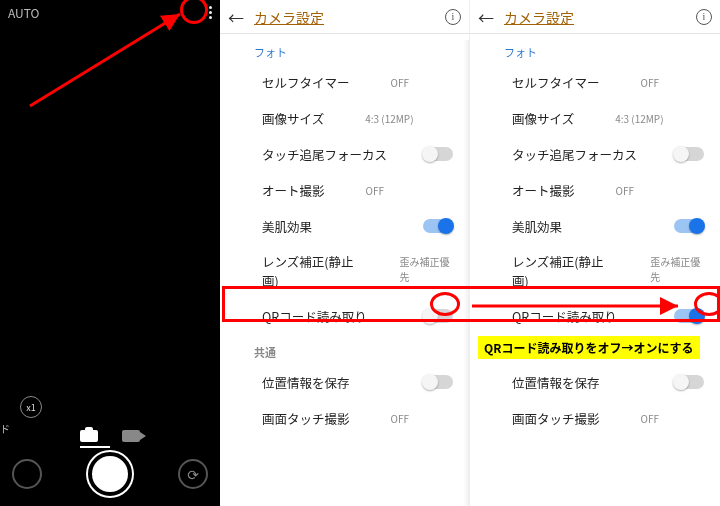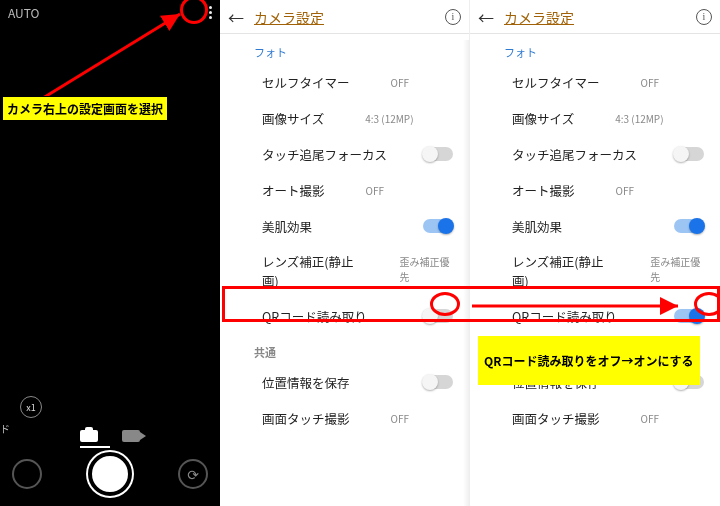--- a/index.html
+++ b/index.html
@@ -129,21 +129,21 @@
   }
   .red-circ.a{ top:292px; left:430px; }
   .red-circ.b{ top:292px; left:694px; }
   .arrow2{
     position:absolute; top:296px; left:472px; width:214px; height:20px;
     pointer-events:none;
   }
   .callout2{
     position:absolute; top:336px; left:478px;
     background:#ffff00; color:#000; font-weight:bold; font-size:12px;
-    padding:16px 6px; pointer-events:none;
+    padding:3px 6px; pointer-events:none;
   }
   .scroll-fade{
     position:absolute; right:0; top:40px; bottom:0; width:6px;
     background:linear-gradient(to left, rgba(0,0,0,.06), transparent);
     pointer-events:none;
   }
 </style>
 </head>
 <body>
 
@@ -160,21 +160,20 @@
     </div>
     <div class="red-circle-top"></div>
     <svg class="arrow1">
       <defs>
           <marker id="ah1" markerWidth="8" markerHeight="8" refX="6" refY="3" orient="auto">
         <path d="M0,0 L6,3 L0,6 Z" fill="#f00"></path>
           </marker>
         </defs>
       <line x1="20" y1="98" x2="170" y2="6" stroke="#f00" stroke-width="3" marker-end="url(#ah1)"></line>
     </svg>
-    <div class="callout1">カメラ右上の設定画面を選択</div>
 
     <div class="zoom-badge">x1</div>
     <span class="edge-label">ド</span>
     <div class="mode-row">
       <div class="mode-cam"></div>
       <div class="mode-vid"></div>
     </div>
     <div class="mode-underline"></div>
     <div class="shutter-row">
       <div class="thumb"></div>

